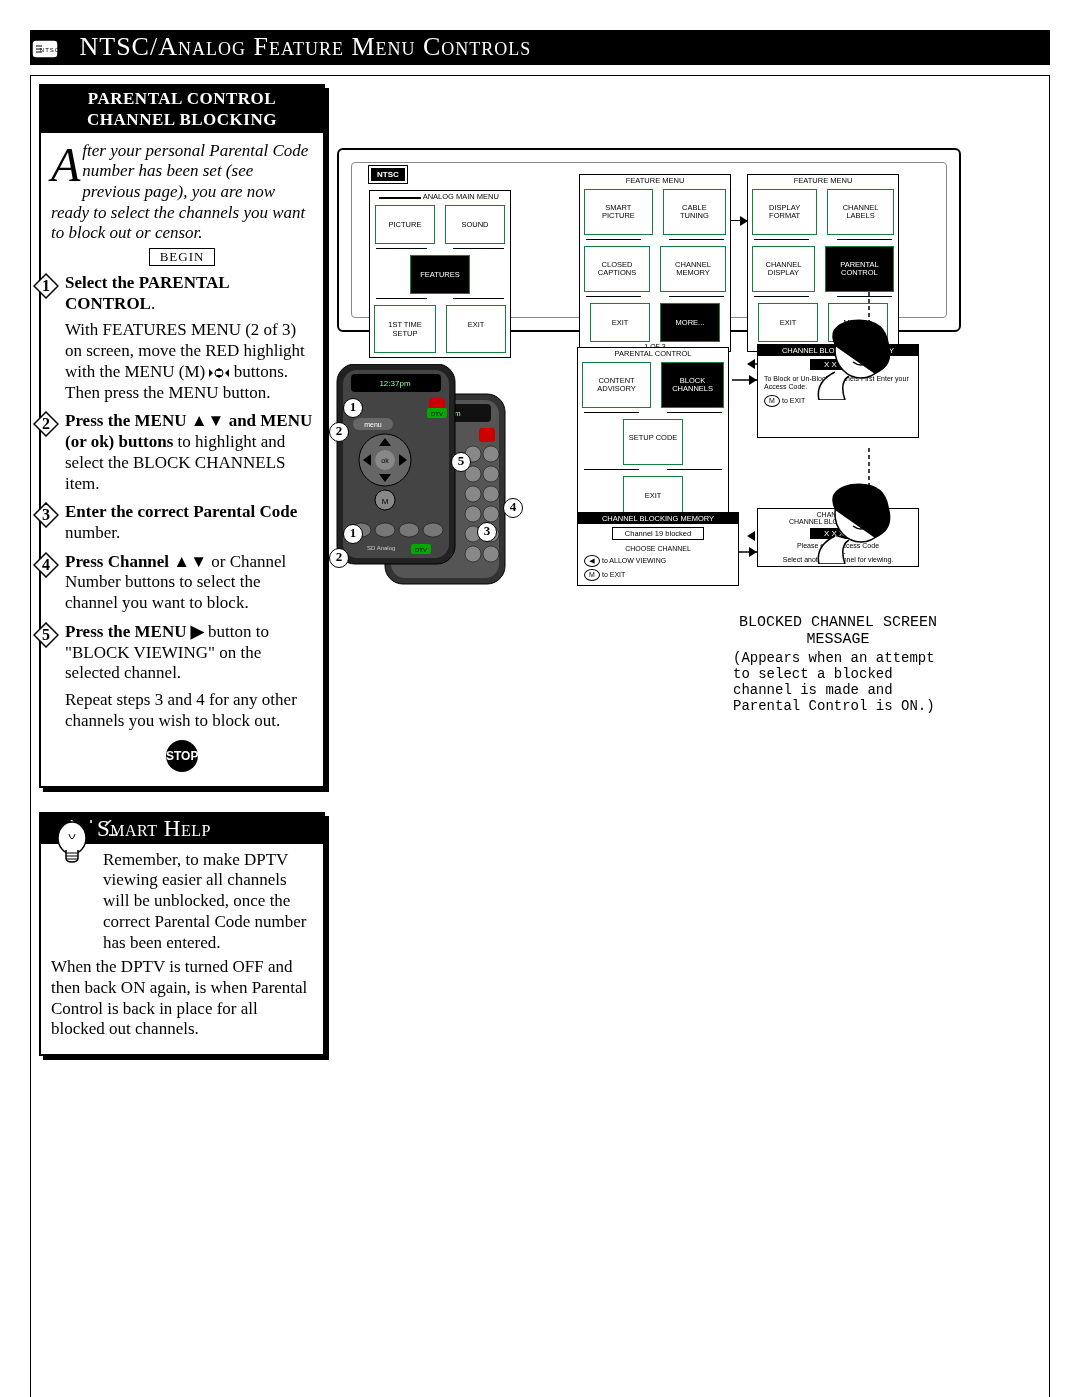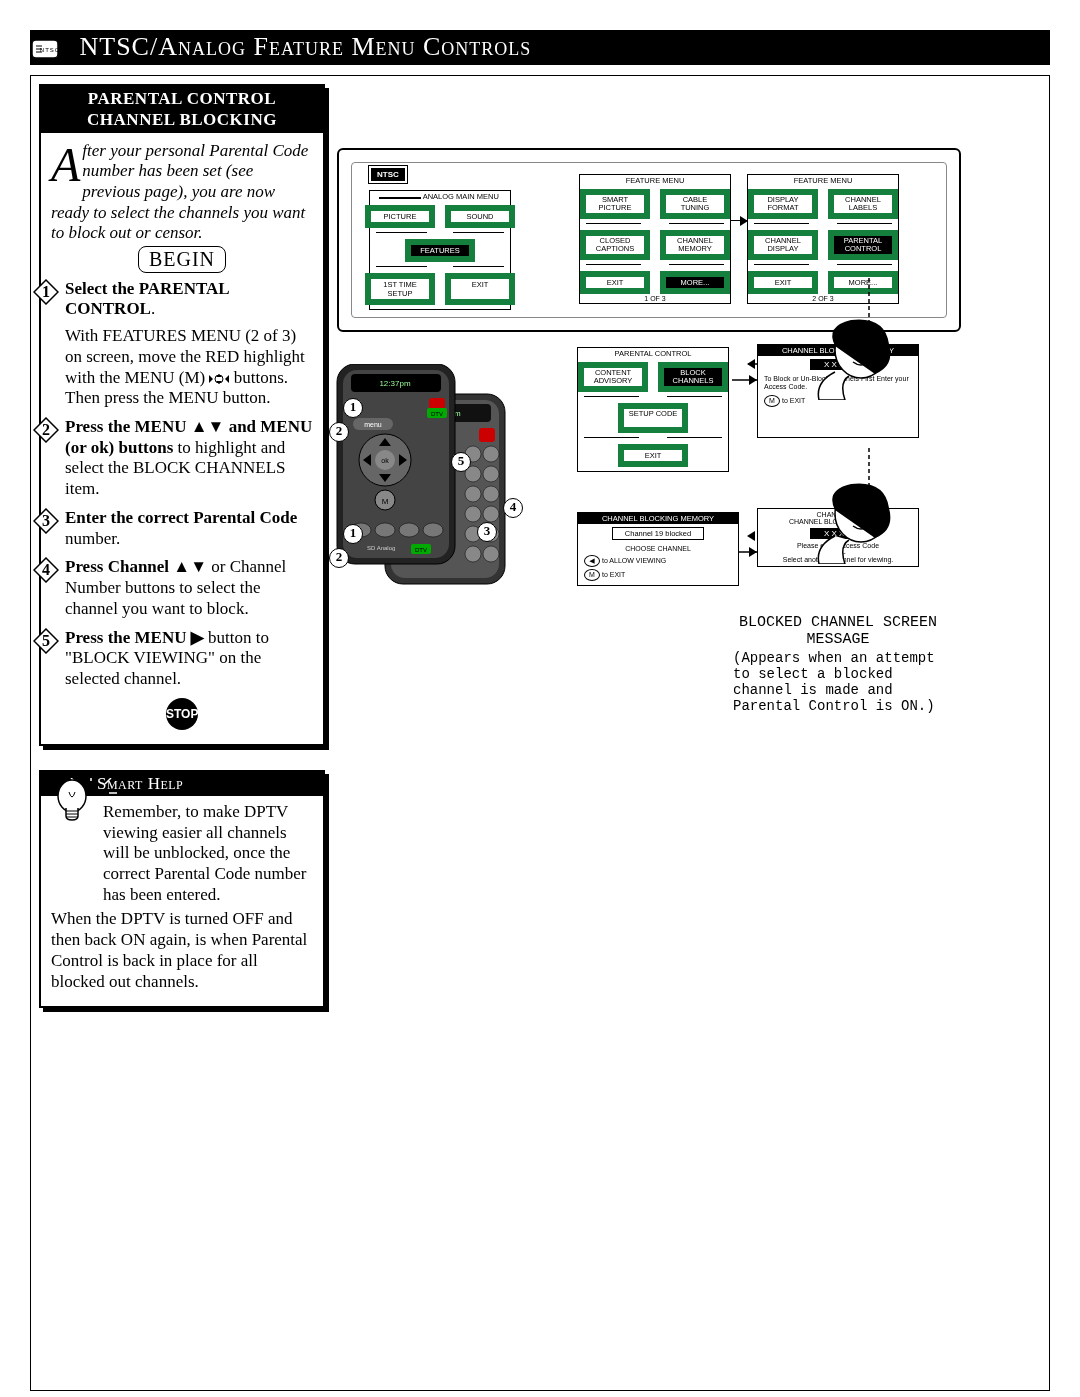--- a/index.html
+++ b/index.html
@@ -12,42 +12,42 @@
 .right-col{flex:1;position:relative}
 
 
 .card{border:2px solid #000;box-shadow:4px 4px 0 #000;position:relative;background:#fff;margin-bottom:24px}
 .card .card-head{background:#000;color:#fff;font-weight:bold;text-align:center;font-size:17px;line-height:1.25;padding:2px 4px;letter-spacing:.5px}
 .card .card-body{padding:8px 10px 14px 10px;font-size:17px;line-height:1.22}
 
 .intro{font-style:italic;position:relative;padding-left:0}
 .intro .dropcap{font-size:48px;font-style:italic;float:left;line-height:.85;margin-right:2px;margin-top:4px;font-family:"Times New Roman",serif}
 
-.begin-pill{display:inline-block;border:1.5px solid #000;border-radius:8px;padding:0px 10px;font-family:"Times New Roman",serif;font-size:20px;letter-spacing:1px}
+.begin-pill{display:inline-block;border:1.5px solid #000;border-radius:0;padding:0px 10px;font-family:"Times New Roman",serif;font-size:13px;letter-spacing:1px}
 .center{text-align:center}
 .step{position:relative;margin-top:6px;margin-bottom:8px}
 
 .diamond{position:absolute;left:-18px;top:0;width:26px;height:26px}
 .diamond svg{display:block}
 
 .step-body{padding-left:14px}
 .stop{display:inline-block;width:32px;height:32px;border-radius:50%;background:#000;color:#fff;font-family:Arial,sans-serif;font-size:12px;font-weight:bold;line-height:32px;text-align:center}
 
 
-.smart-head{background:#000;color:#fff;padding:2px 6px;font-size:17px}
+.smart-head{background:#000;color:#fff;padding:2px 6px;font-size:23px}
 .smart-head .title{font-variant:small-caps;letter-spacing:.5px;padding-left:50px}
 .bulb{position:absolute;left:8px;top:2px}
 .starburst{position:absolute;left:22px;top:6px}
 
 
 .tv-frame{position:relative;border:2px solid #000;border-radius:6px;width:620px;height:180px;margin-top:64px;margin-left:0}
 .menu-box{position:absolute;border:1px solid #000;background:#fff;font-family:Arial,sans-serif;font-size:7.5px}
 .menu-box .menu-title{font-size:7.5px;text-align:center;padding:1px 0;border-bottom:1px solid #000;background:#fff}
 .menu-btn-row{display:flex;justify-content:center;gap:10px;padding:3px 4px 0 4px}
-.menu-btn{border:6px solid #15803d;padding:1px 4px;font-size:7.5px;min-width:50px;text-align:center;background:#fff}
+.menu-btn{border:1px solid #15803d;padding:14px 4px;font-size:7.5px;min-width:50px;text-align:center;background:#fff}
 .tick-row{height:6px;position:relative;margin:1px 6px}
 .tick-row::before,.tick-row::after{content:"";position:absolute;top:3px;border-top:1px solid #000;width:40%}
 .tick-row::before{left:0}
 .tick-row::after{right:0}
 .menu-footer{font-size:7px;text-align:center;padding:1px 0}
 .solid-arrow{position:absolute;border-top:1.5px solid #000}
 .solid-arrow .arrowhead{position:absolute;right:-1px;top:-5px;width:0;height:0;border-left:8px solid #000;border-top:5px solid transparent;border-bottom:5px solid transparent}
 .ntsc-pill{position:absolute;left:30px;top:16px;background:#000;color:#fff;font-family:Arial,sans-serif;font-size:8px;font-weight:bold;padding:2px 6px;border:2px solid #fff;outline:1px solid #000}
 
 .face-svg{position:absolute}
@@ -150,20 +150,21 @@
 
             <div class="step">
               <span class="diamond">
                 <svg width="26" height="26">
                     <polygon points="13,1 25,13 13,25 1,13" fill="#fff" stroke="#000" stroke-width="1.5"></polygon>
                     <text x="13" y="18" text-anchor="middle" font-family="Times New Roman" font-weight="bold" font-size="16">5</text>
                   </svg>
               </span>
               <div class="step-body">
                 <b>Press the MENU ▶</b><span> button to "BLOCK VIEWING" on the selected channel.</span>
+                <div style="margin-top:6px">Repeat steps 3 and 4 for any other channels you wish to block out.</div>
               </div>
             </div>
 
             <div class="center" style="margin-top:6px">
               <span class="stop">STOP</span>
             </div>
           </div>
         </div>
 
         <div class="card" style="position:relative">

